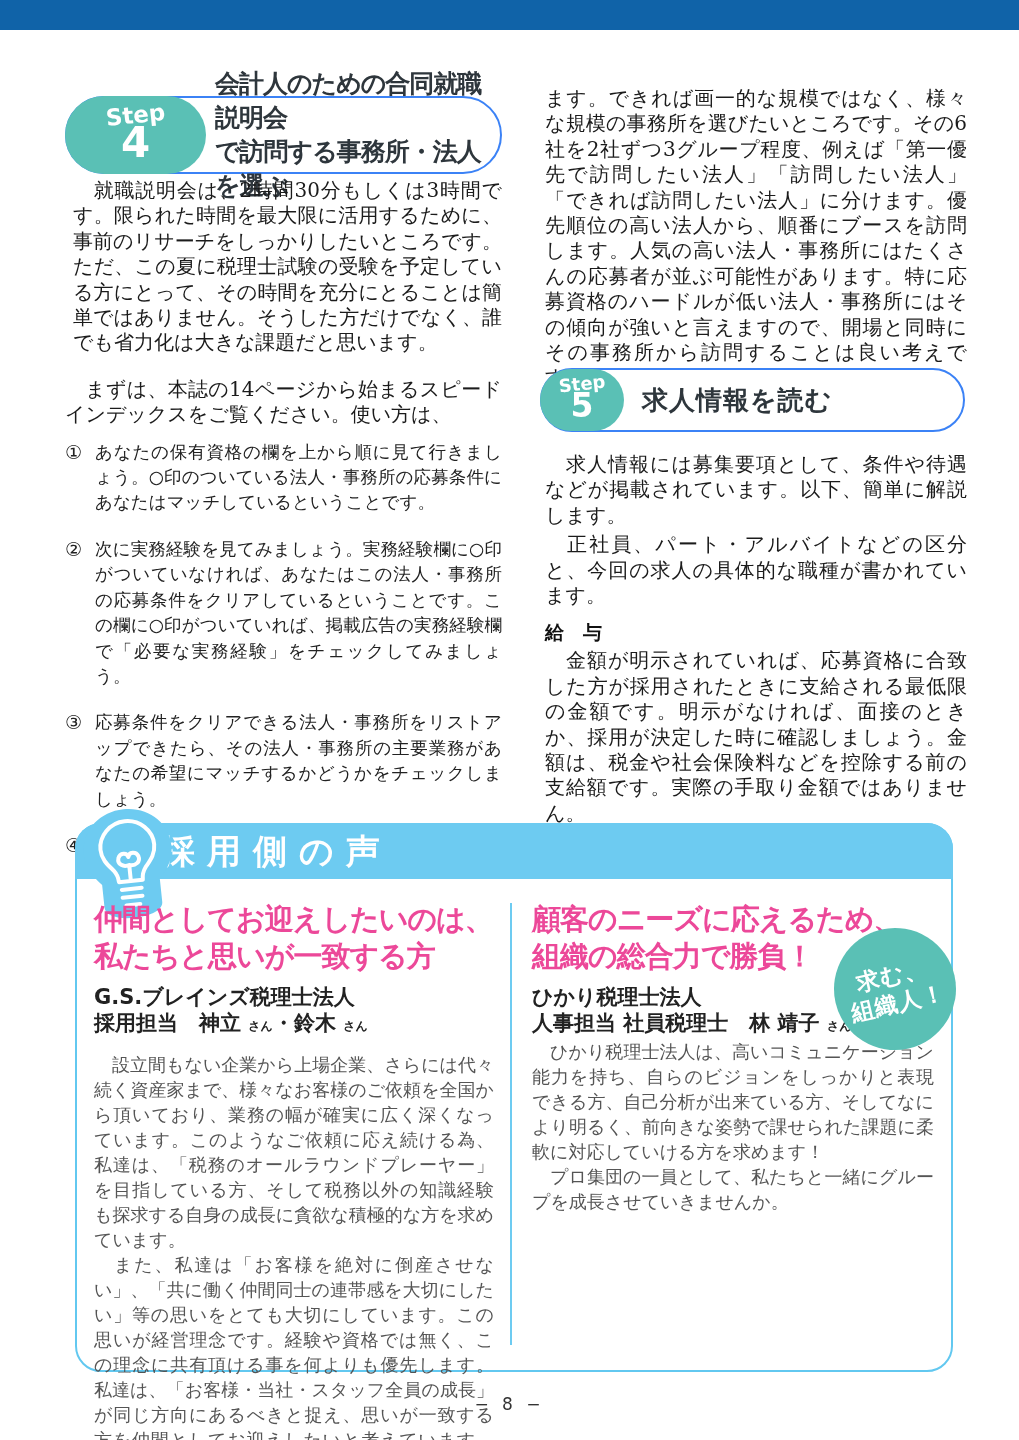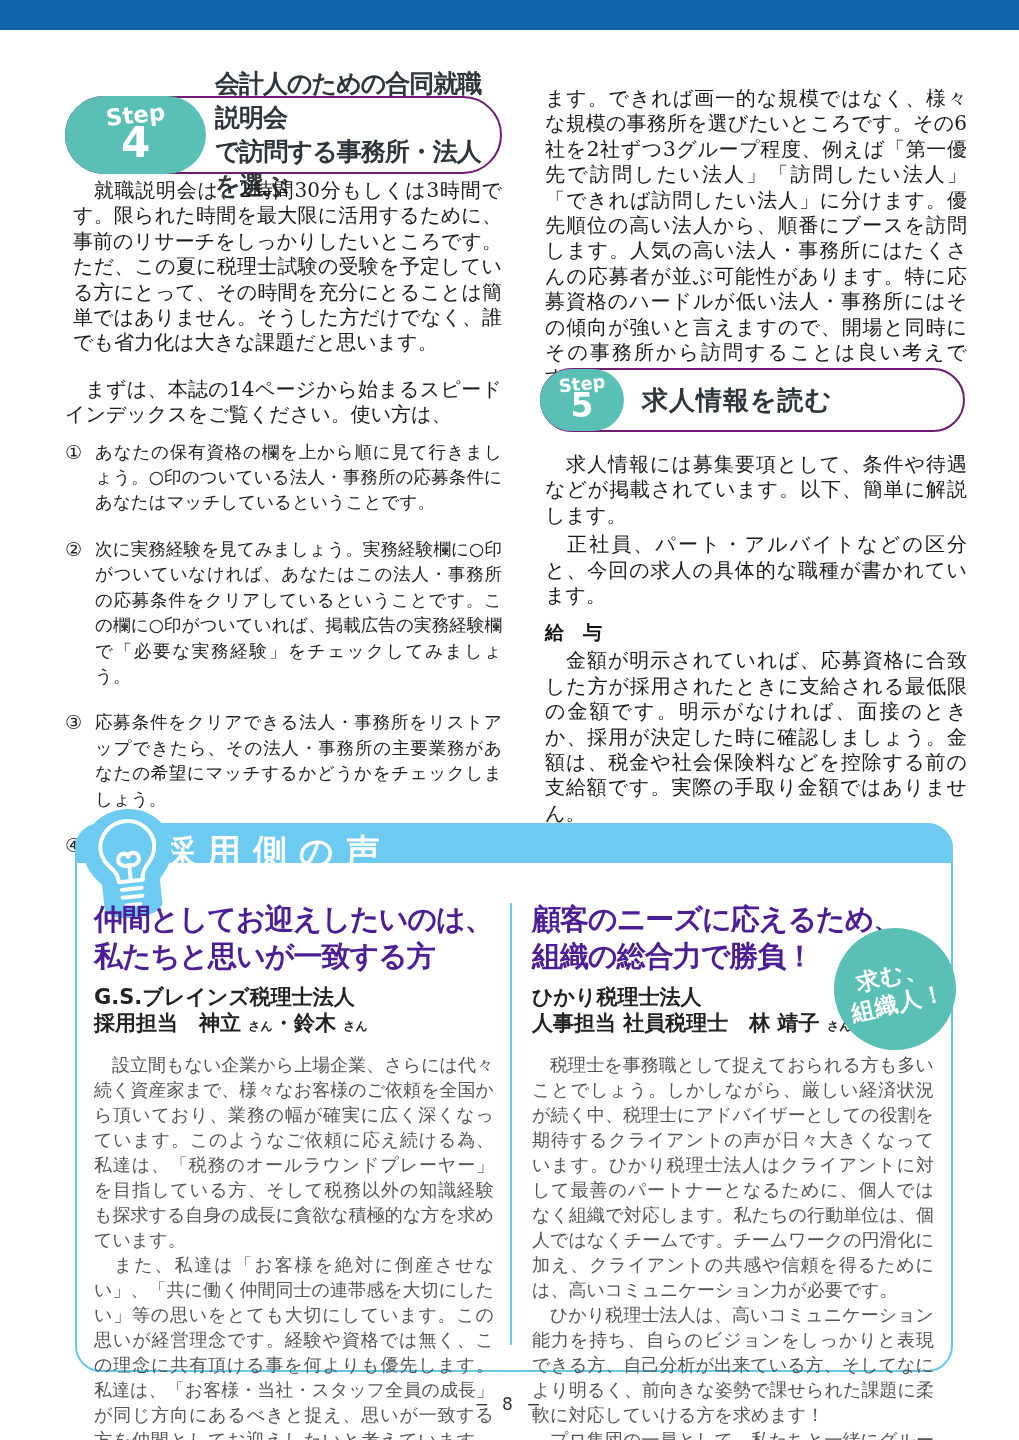--- a/index.html
+++ b/index.html
@@ -1,21 +1,21 @@
 <!DOCTYPE html>
 <html lang="ja"><head>
 <meta charset="utf-8">
 <style>
   html,body{margin:0;padding:0;background:#fff;}
   .page{position:relative;width:1019px;height:1440px;background:#ffffff;overflow:hidden;
         font-family:"DejaVu Sans",sans-serif;color:#1b1b1b;}
   .topbar{position:absolute;left:0;top:0;width:100%;height:30px;background:#1063a8;}
 
   
-  .pill{position:absolute;box-sizing:border-box;border:2px solid #701a75;background:#fff;}
+  .pill{position:absolute;box-sizing:border-box;border:2px solid #3b82f6;background:#fff;}
   .pill4{left:65px;top:96px;width:437px;height:78px;border-radius:41px;}
   .pill5{left:540px;top:368px;width:425px;height:64px;border-radius:33px;font-family:Liberation Serif, serif;}
   .pill-title{position:absolute;top:50%;transform:translateY(-50%);
               font-weight:bold;color:#2e363c;}
   .pill4 .pill-title{left:148px;font-size:25px;line-height:34px;letter-spacing:-1px;}
   .pill5 .pill-title{left:100px;font-size:26px;letter-spacing:1px;}
   .badge{position:absolute;background:#5ac0b5;color:#fff;text-align:center;z-index:2;}
   .badge4{left:65px;top:96px;width:141px;height:78px;border-radius:41px;}
   .badge5{left:540px;top:369px;width:84px;height:62px;border-radius:32px;}
   .badge-step{font-weight:bold;transform:rotate(-6deg);}
@@ -40,30 +40,30 @@
   .steps-list li:first-child{margin-top:0;}
   .marker{flex:0 0 30px;font-size:19px;}
   .li-text{flex:1;}
   .right-col-top p.serif{margin-top:2px;}
   .right-col-bottom p.serif{margin-top:4px;}
   .sec-head{font-size:19px;font-weight:bold;color:#111;margin:12px 0 4px 0;line-height:24px;}
 
   
   .vbox{position:absolute;left:75px;top:823px;width:878px;height:549px;box-sizing:border-box;
         border:2px solid #62c8f0;border-radius:26px;background:#fff;}
-  .vband{position:absolute;left:-2px;top:-2px;right:-2px;height:40px;background:#6dcbf1;
+  .vband{position:absolute;left:-2px;top:-2px;right:-2px;height:56px;background:#6dcbf1;
          border-radius:26px 26px 0 0;}
   .vband-title{position:absolute;left:86px;top:0;line-height:56px;font-size:34px;font-weight:bold;
                color:#fff;letter-spacing:12px;}
   .bulb{position:absolute;left:4px;top:-18px;}
   .vdivider{position:absolute;left:433px;top:78px;width:2px;height:442px;background:#6dcbf1;}
   .vcol{position:absolute;top:76px;}
   .vleft{left:17px;width:400px;}
   .vright{left:455px;width:402px;}
-  .headline{font-size:29px;line-height:37px;font-weight:bold;color:#4c1d95;letter-spacing:-1px;}
+  .headline{font-size:29px;line-height:37px;font-weight:bold;color:#ec4899;letter-spacing:-1px;}
   .company{margin-top:9px;font-size:21px;font-weight:bold;color:#222;line-height:26px;}
   .staff{font-size:21px;font-weight:bold;color:#222;line-height:26px;}
   .hon{font-size:12px;font-weight:bold;}
   .vcol p{font-size:18px;line-height:25px;color:#555;margin:0;text-align:justify;}
   .vcol p.first{margin-top:13px;}
   .seal{position:absolute;left:757px;top:103px;width:122px;height:122px;border-radius:50%;
         background:#5ac0b5;color:#fff;display:flex;flex-direction:column;justify-content:center;
         align-items:center;transform:rotate(-13deg);z-index:3;}
   .seal div{font-size:23px;font-weight:bold;line-height:28px;letter-spacing:1px;}
 
@@ -161,21 +161,20 @@
 
     <article class="vcol vright">
       <div class="headline">
         <div>顧客のニーズに応えるため、</div>
         <div>組織の総合力で勝負！</div>
       </div>
       <div class="company">ひかり税理士法人</div>
       <div class="staff">
         <span>人事担当 社員税理士</span>　<span>林 靖子</span> <span class="hon">さん</span>
       </div>
-      <p class="first">　税理士を事務職として捉えておられる方も多いことでしょう。しかしながら、厳しい経済状況が続く中、税理士にアドバイザーとしての役割を期待するクライアントの声が日々大きくなっています。ひかり税理士法人はクライアントに対して最善のパートナーとなるために、個人ではなく組織で対応します。私たちの行動単位は、個人ではなくチームです。チームワークの円滑化に加え、クライアントの共感や信頼を得るためには、高いコミュニケーション力が必要です。</p>
       <p>　ひかり税理士法人は、高いコミュニケーション能力を持ち、自らのビジョンをしっかりと表現できる方、自己分析が出来ている方、そしてなにより明るく、前向きな姿勢で課せられた課題に柔軟に対応していける方を求めます！</p>
       <p>　プロ集団の一員として、私たちと一緒にグループを成長させていきませんか。</p>
     </article>
 
     <div class="seal">
       <div>求む、</div>
       <div>組織人！</div>
     </div>
   </section>
 

